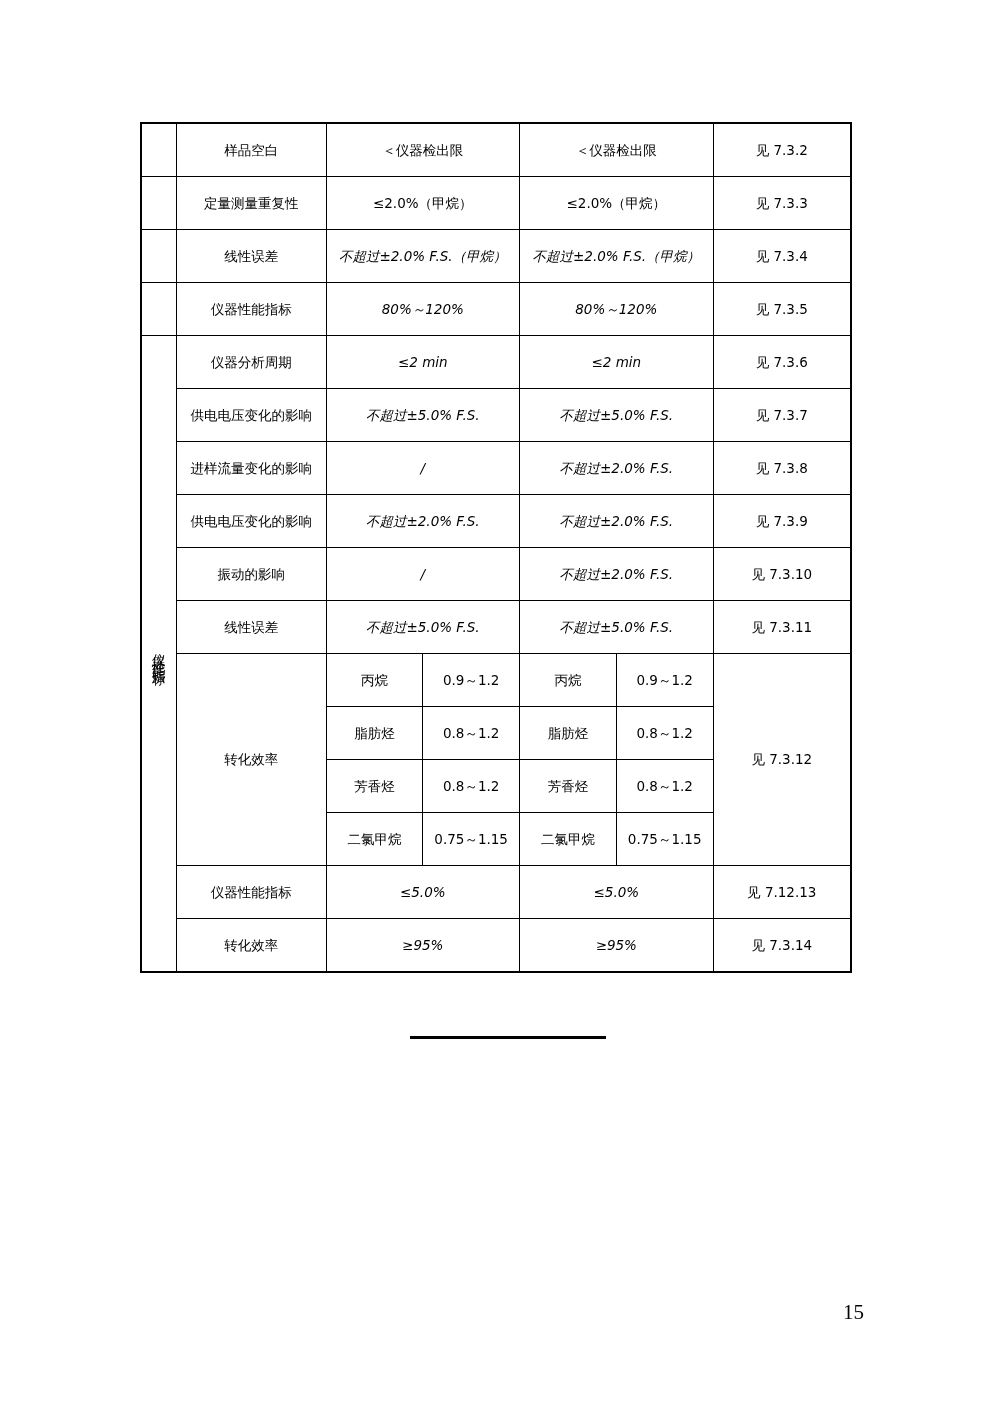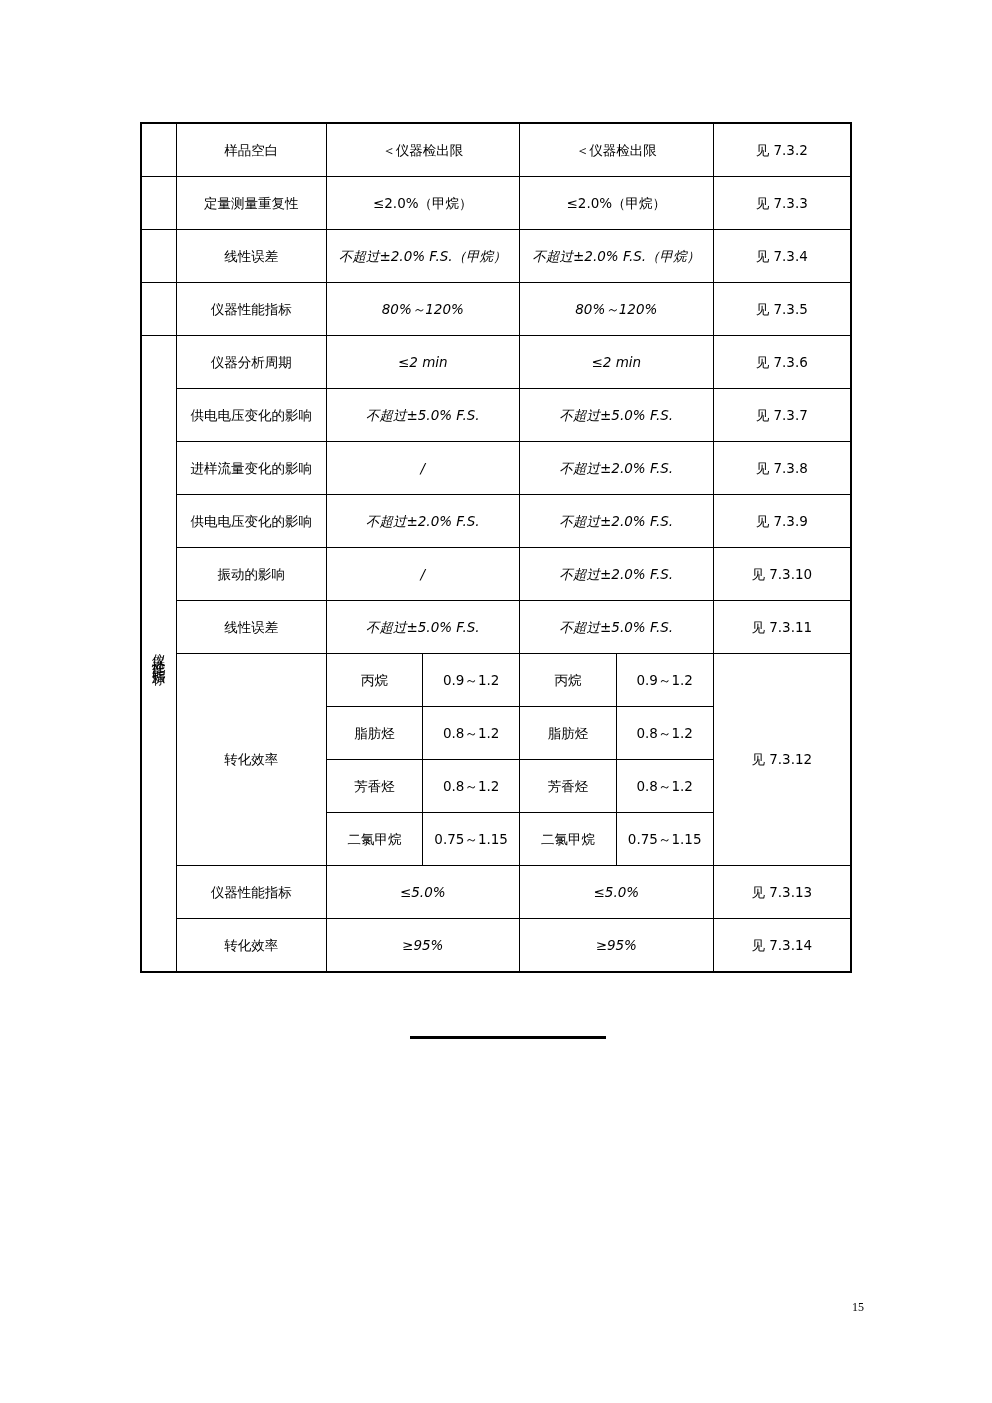--- a/index.html
+++ b/index.html
@@ -95,21 +95,21 @@
     left: 410px;
     top: 1036px;
     width: 196px;
     height: 0;
     border-top: 3px solid #000;
   }
   .page-number {
     position: absolute;
     right: 128px;
     top: 1300px;
-    font-size: 12px;
+    font-size: 21px;
     font-family: "Liberation Serif", "DejaVu Serif", serif;
   }
 </style>
 </head>
 <body>
 
 <div class="page">
 
   <div class="table-wrap">
     <table class="spec">
@@ -207,21 +207,21 @@
           <td class="sub-name">二氯甲烷</td>
           <td class="sub-val">0.75～1.15</td>
           <td class="sub-name">二氯甲烷</td>
           <td class="sub-val">0.75～1.15</td>
         </tr>
 
         <tr>
           <td class="label">仪器性能指标</td>
           <td class="val num" colspan="2">≤5.0%</td>
           <td class="val num" colspan="2">≤5.0%</td>
-          <td class="ref">见 7.3.13</td>
+          <td class="ref">见 7.12.13</td>
         </tr>
         <tr>
           <td class="label">转化效率</td>
           <td class="val num" colspan="2">≥95%</td>
           <td class="val num" colspan="2">≥95%</td>
           <td class="ref">见 7.3.14</td>
         </tr>
       </tbody>
     </table>
   </div>

